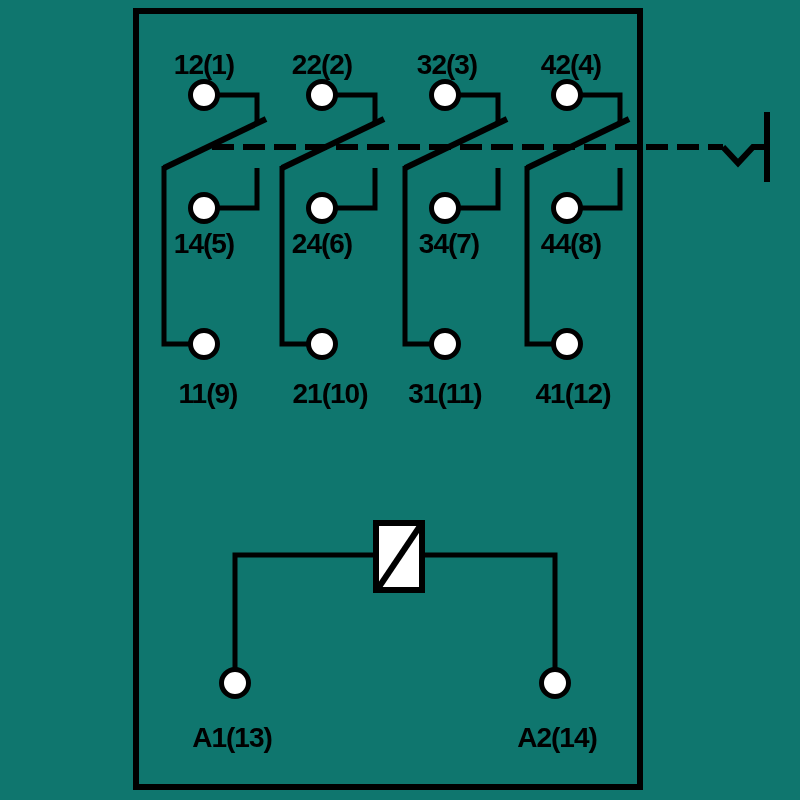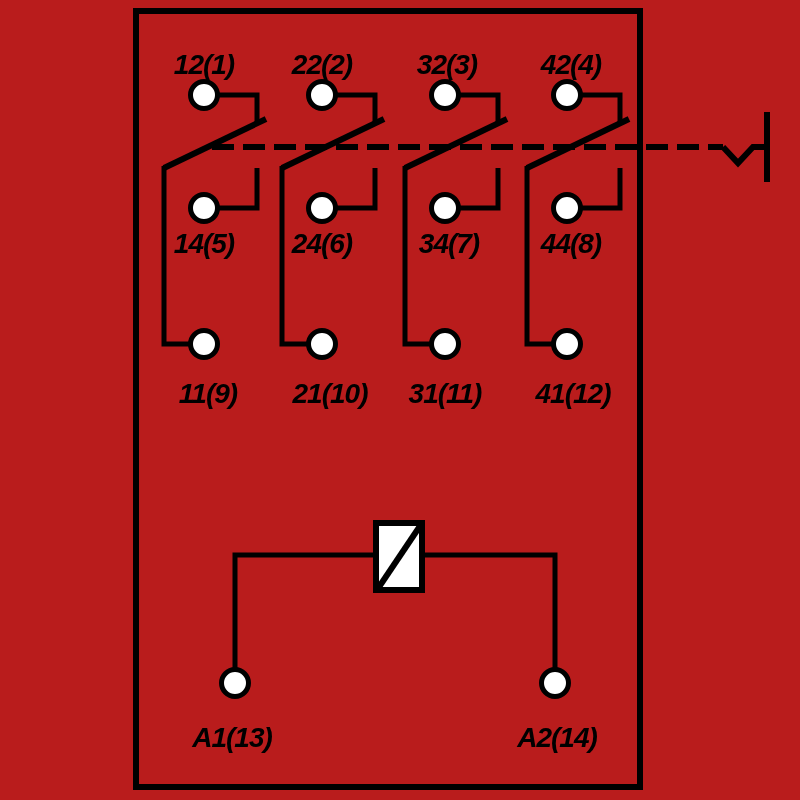--- a/index.html
+++ b/index.html
@@ -7,22 +7,21 @@
     padding: 0;
     background: #ffffff;
     width: 800px;
     height: 800px;
     overflow: hidden;
   }
   .canvas {
     width: 800px;
     height: 800px;
     position: relative;
-    background: #b91c1c;
-    font-style: italic;
+    background: #0f766e;
   }
   .wire {
     fill: none;
     stroke: #000000;
     stroke-width: 5;
     stroke-linecap: butt;
     stroke-linejoin: miter;
   }
   .term {
     fill: #ffffff;

